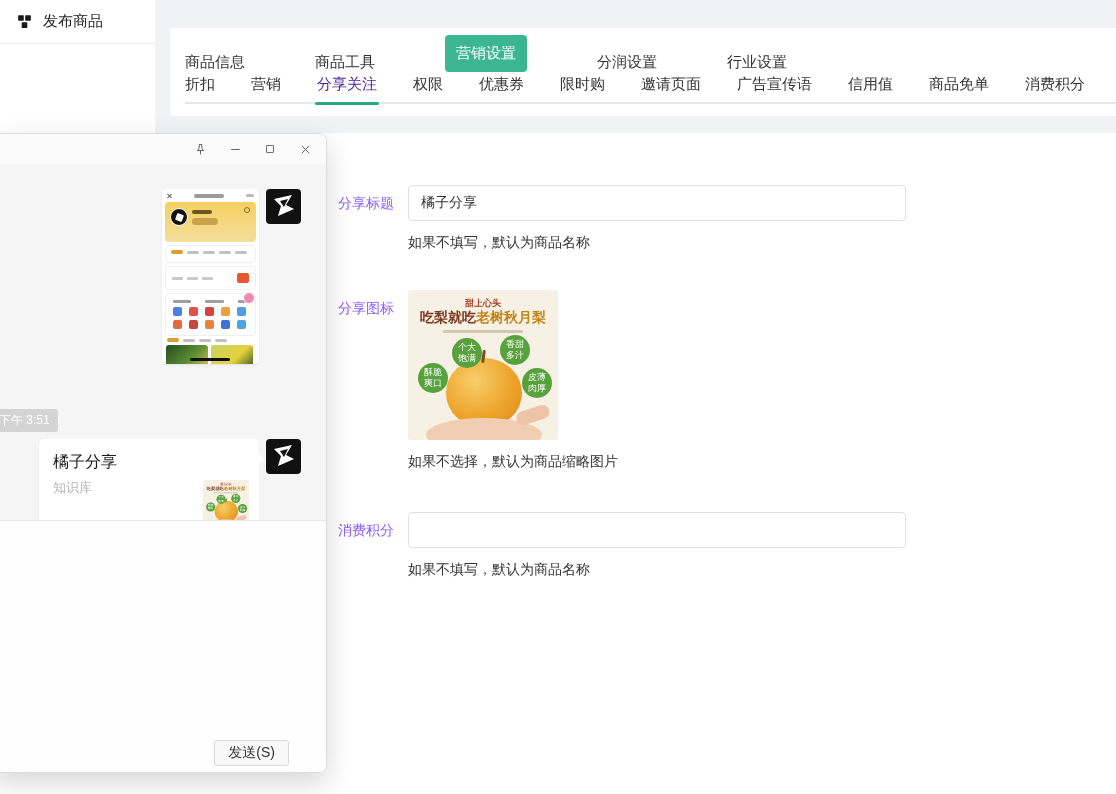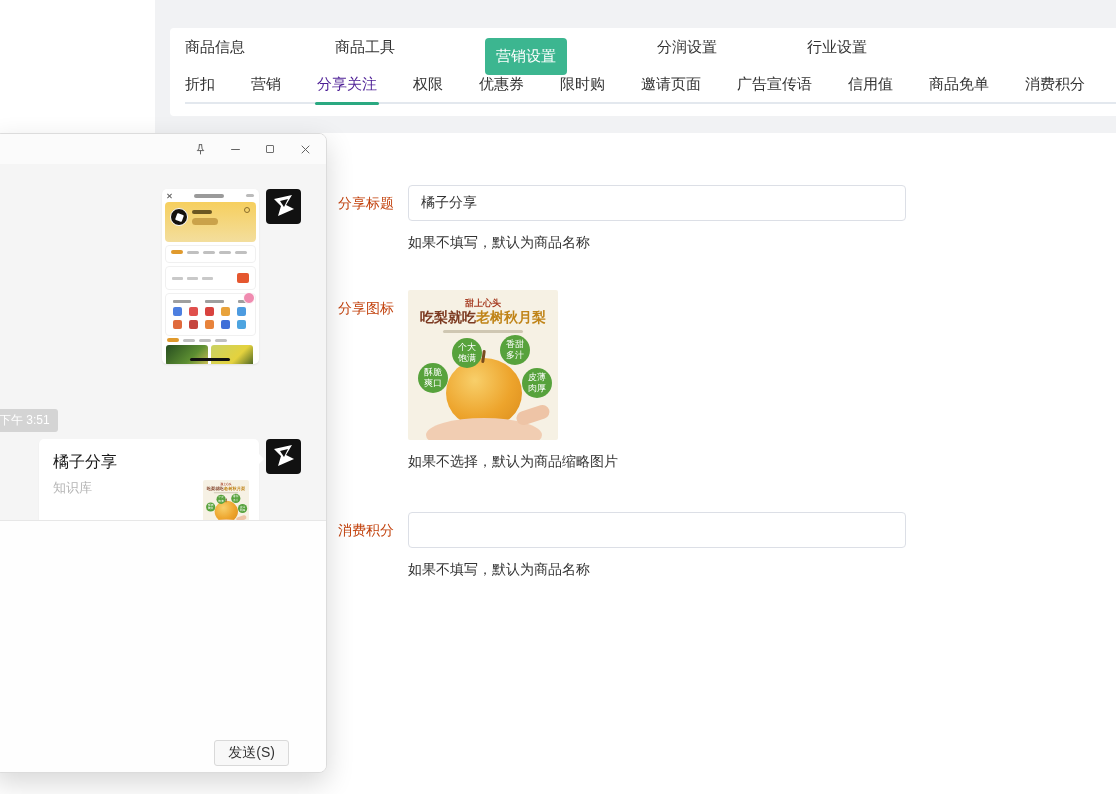--- a/index.html
+++ b/index.html
@@ -11,34 +11,34 @@
 
   
   .sidebar { position:absolute; left:0; top:0; width:155px; height:133px; background:#fff; }
   .side-item { display:flex; align-items:center; height:44px; padding-left:14px; font-size:15px; color:#262626; cursor:pointer; }
   .side-item .ic { width:20px; height:20px; margin-right:9px; display:flex; align-items:center; justify-content:center; }
   .side-item.first { border-bottom:1px solid #ededed; }
   .side-item.active { background:#f4f5f6; font-weight:bold; }
 
   
   .tabcard { position:absolute; left:170px; top:28px; width:946px; height:88px; background:#fff; border-radius:4px 0 0 4px; }
-  .tabs-row { display:flex; align-items:flex-start; gap:90px; padding:10px 0 0 15px; height:44px; }
+  .tabs-row { display:flex; align-items:flex-end; gap:70px; padding:10px 0 0 15px; height:44px; }
   .tab { font-size:15px; color:#333; white-space:nowrap; cursor:pointer; }
   .tab.active { background:#3cb690; color:#fff; padding:9px 11px; border-radius:4px; }
   .subtabs-row { display:flex; align-items:flex-end; gap:36px; padding:0 0 0 15px; height:32px; position:relative; }
   .subtab { font-size:15px; color:#333; padding-bottom:10px; white-space:nowrap; cursor:pointer; position:relative; }
   .subtab.active { color:#4c1d95; }
   .subtab.active::after { content:""; position:absolute; left:50%; transform:translateX(-50%); bottom:-1px; width:64px; height:3px; background:#2aa981; border-radius:2px; z-index:2; }
   .subtab-divider { position:absolute; left:15px; right:0; bottom:0; height:2px; background:#e3e8ee; }
 
   
   .main-area { position:absolute; left:0; top:133px; width:1116px; height:661px; background:#fff; }
   .form-wrap { position:absolute; left:338px; top:52px; width:640px; }
   .form-row { display:flex; align-items:flex-start; }
-  .form-label { width:62px; font-size:14px; color:#c2410c; padding-top:10px; flex-shrink:0; margin-right:8px; }
+  .form-label { width:62px; font-size:14px; color:#8b5cf6; padding-top:10px; flex-shrink:0; margin-right:8px; }
   .form-control { width:498px; }
   .txt-input { width:498px; height:36px; border:1px solid #dcdfe6; border-radius:4px; font-size:14px; color:#333; padding:0 12px; outline:none; background:#fff; font-family:"Liberation Sans","DejaVu Sans",sans-serif; }
   .hint { font-size:14px; color:#333; margin:13px 0 0 70px; }
   .gap1 { height:38px; } .gap2 { height:41px; }
 
   
   .promo { position:relative; width:150px; height:150px; background:#f6f1e4; overflow:hidden; border-radius:2px; }
   .promo .tagline { position:absolute; top:7px; left:0; right:0; text-align:center; font-size:9px; font-weight:bold; color:#a63c22; }
   .promo .headline { position:absolute; top:19px; left:0; right:0; text-align:center; font-size:14px; font-weight:bold; color:#7c3a21; white-space:nowrap; }
   .promo .headline .hl2 { color:#c08418; }
@@ -110,20 +110,30 @@
   .ph-homebar { position:absolute; bottom:3px; left:28px; width:40px; height:3px; background:#111; border-radius:2px; }
 </style>
 </head>
 <body>
 
 <div id="stage">
 
   <div class="top-bg"></div>
 
   <div class="sidebar">
+    <div class="side-item first">
+      <span class="ic">
+        <svg width="17" height="17" viewBox="0 0 24 24" fill="#1a1a1a">
+            <rect x="3" y="3" width="8" height="8" rx="1"></rect>
+            <rect x="13" y="3" width="8" height="8" rx="1"></rect>
+            <rect x="8" y="13" width="8" height="8" rx="1"></rect>
+          </svg>
+      </span>
+      <span>发布商品</span>
+    </div>
   </div>
 
   <div class="tabcard">
     <div class="tabs-row">
       <span class="tab">商品信息</span>
       <span class="tab">商品工具</span>
       <span class="tab active">营销设置</span>
       <span class="tab">分润设置</span>
       <span class="tab">行业设置</span>
     </div>

